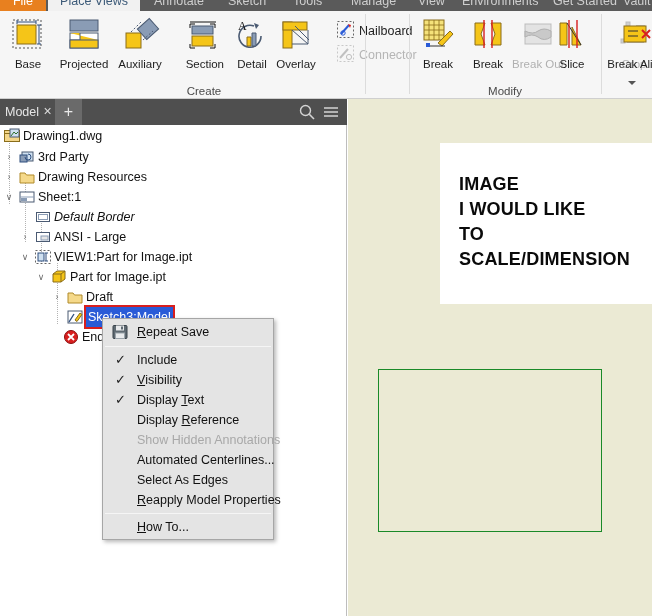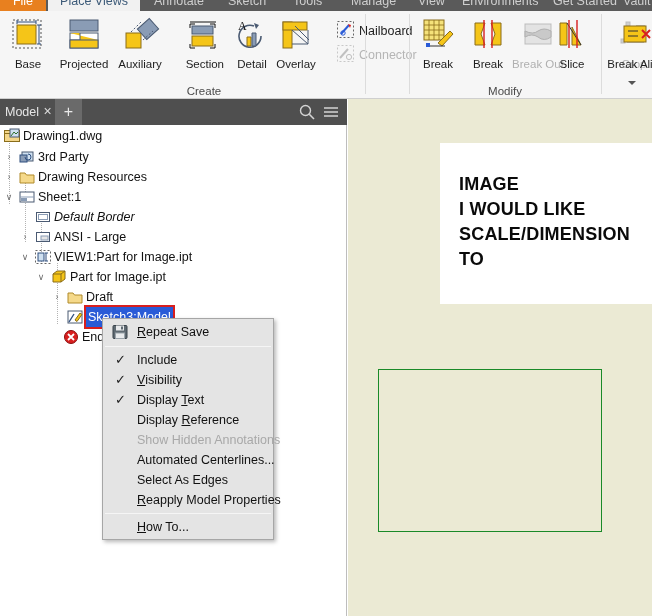--- a/index.html
+++ b/index.html
@@ -551,21 +551,21 @@
       <span><span class="u">H</span>ow To...</span>
     </div>
   </div>
 
   <div class="canvas">
 
     <div class="sheet-img" style="left:92px;top:44px;width:235px;height:161px;">
       <div class="itxt">
         <div>IMAGE</div>
         <div>I WOULD LIKE</div>
+        <div>TO</div>
         <div>SCALE/DIMENSION</div>
-        <div>TO</div>
       </div>
     </div>
 
     <div class="green-rect" style="left:30px;top:270px;width:224px;height:163px;"></div>
   </div>
 
 </div>
 
 </body></html>

